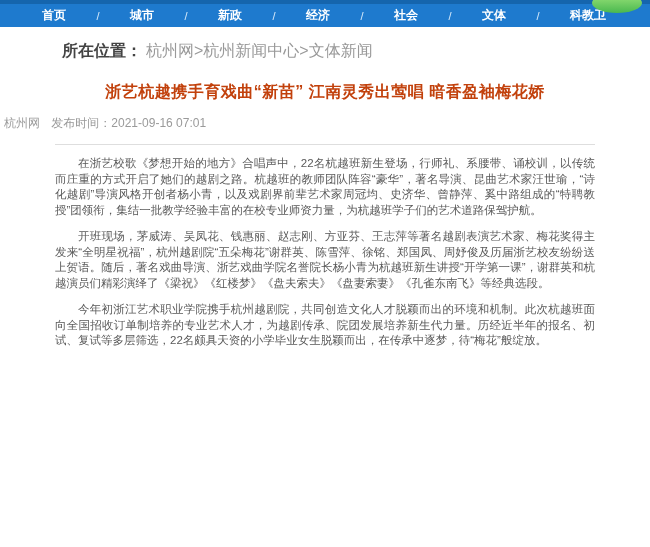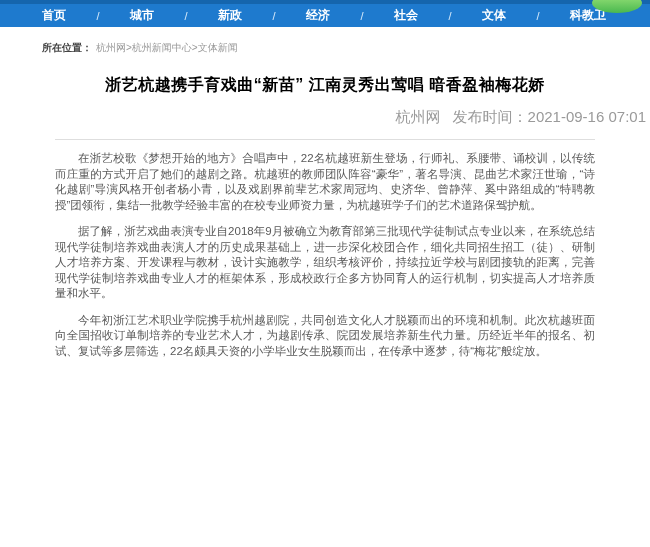--- a/index.html
+++ b/index.html
@@ -15,27 +15,27 @@
   .nav-row { display: flex; flex: 1; align-items: center; justify-content: space-between; padding: 0 44px 0 42px; }
   .nav-item { color: #fff; font-size: 12px; font-weight: bold; text-decoration: none; cursor: pointer; }
   .nav-sep { color: #d6e9fa; font-size: 11px; }
   .green-btn {
     position: absolute; top: -11px; right: 8px; width: 50px; height: 20px;
     border-radius: 50%; background: linear-gradient(180deg, #9fe57b, #49b84f);
     z-index: 3;
   }
 
   
-  .breadcrumb-bar { padding: 14px 0 6px 42px; font-size: 10px; }
+  .breadcrumb-bar { padding: 14px 0 6px 42px; font-size: 16px; margin-left: 20px; }
   .bc-label { color: #444; font-weight: bold; }
   .bc-path { color: #999; margin-left: 4px; cursor: pointer; }
 
   
-  .article-title { margin-top: 14px; text-align: center; font-size: 16px; font-weight: bold; color: #000000; letter-spacing: 0.5px; }
-  .article-meta { margin-top: 12px; text-align: right; font-size: 15px; color: #9a9a9a; }
+  .article-title { margin-top: 14px; text-align: center; font-size: 16px; font-weight: bold; color: #c2410c; letter-spacing: 0.5px; }
+  .article-meta { margin-top: 12px; text-align: left; font-size: 12px; color: #9a9a9a; }
   .article-meta span { margin: 0 4px; }
   .divider { border: none; border-top: 1px solid #dedede; margin: 12px 55px 0 55px; }
 
   .article-body { margin: 4px 55px 0 55px; }
   .article-body p {
     margin-top: 11px; font-size: 11.5px; line-height: 15.5px; color: #595959;
     text-indent: 2em; text-align: justify;
   }
 
   
@@ -88,20 +88,20 @@
 
   <main>
     <h1 class="article-title">浙艺杭越携手育戏曲“新苗” 江南灵秀出莺唱 暗香盈袖梅花娇</h1>
     <div class="article-meta">
       <span>杭州网</span>
       <span>发布时间：2021-09-16 07:01</span>
     </div>
     <hr class="divider">
     <div class="article-body" id="article-paragraphs">
         <p>在浙艺校歌《梦想开始的地方》合唱声中，22名杭越班新生登场，行师礼、系腰带、诵校训，以传统而庄重的方式开启了她们的越剧之路。杭越班的教师团队阵容“豪华”，著名导演、昆曲艺术家汪世瑜，“诗化越剧”导演风格开创者杨小青，以及戏剧界前辈艺术家周冠均、史济华、曾静萍、奚中路组成的“特聘教授”团领衔，集结一批教学经验丰富的在校专业师资力量，为杭越班学子们的艺术道路保驾护航。</p>
-        <p>据了解，浙艺戏曲表演专业自2018年9月被确立为教育部第三批现代学徒制试点专业以来，在系统总结现代学徒制培养戏曲表演人才的历史成果基础上，进一步深化校团合作，细化共同招生招工（徒）、研制人才培养方案、开发课程与教材，设计实施教学，组织考核评价，持续拉近学校与剧团接轨的距离，完善现代学徒制培养戏曲专业人才的框架体系，形成校政行企多方协同育人的运行机制，切实提高人才培养质量和水平。</p>
+        <p>开班现场，茅威涛、吴凤花、钱惠丽、赵志刚、方亚芬、王志萍等著名越剧表演艺术家、梅花奖得主发来“全明星祝福”，杭州越剧院“五朵梅花”谢群英、陈雪萍、徐铭、郑国凤、周妤俊及历届浙艺校友纷纷送上贺语。随后，著名戏曲导演、浙艺戏曲学院名誉院长杨小青为杭越班新生讲授“开学第一课”，谢群英和杭越演员们精彩演绎了《梁祝》《红楼梦》《盘夫索夫》《盘妻索妻》《孔雀东南飞》等经典选段。</p>
         <p>今年初浙江艺术职业学院携手杭州越剧院，共同创造文化人才脱颖而出的环境和机制。此次杭越班面向全国招收订单制培养的专业艺术人才，为越剧传承、院团发展培养新生代力量。历经近半年的报名、初试、复试等多层筛选，22名颇具天资的小学毕业女生脱颖而出，在传承中逐梦，待“梅花”般绽放。</p>
       </div>
 
   </main>
 
 
 </div>
 
 </body></html>

